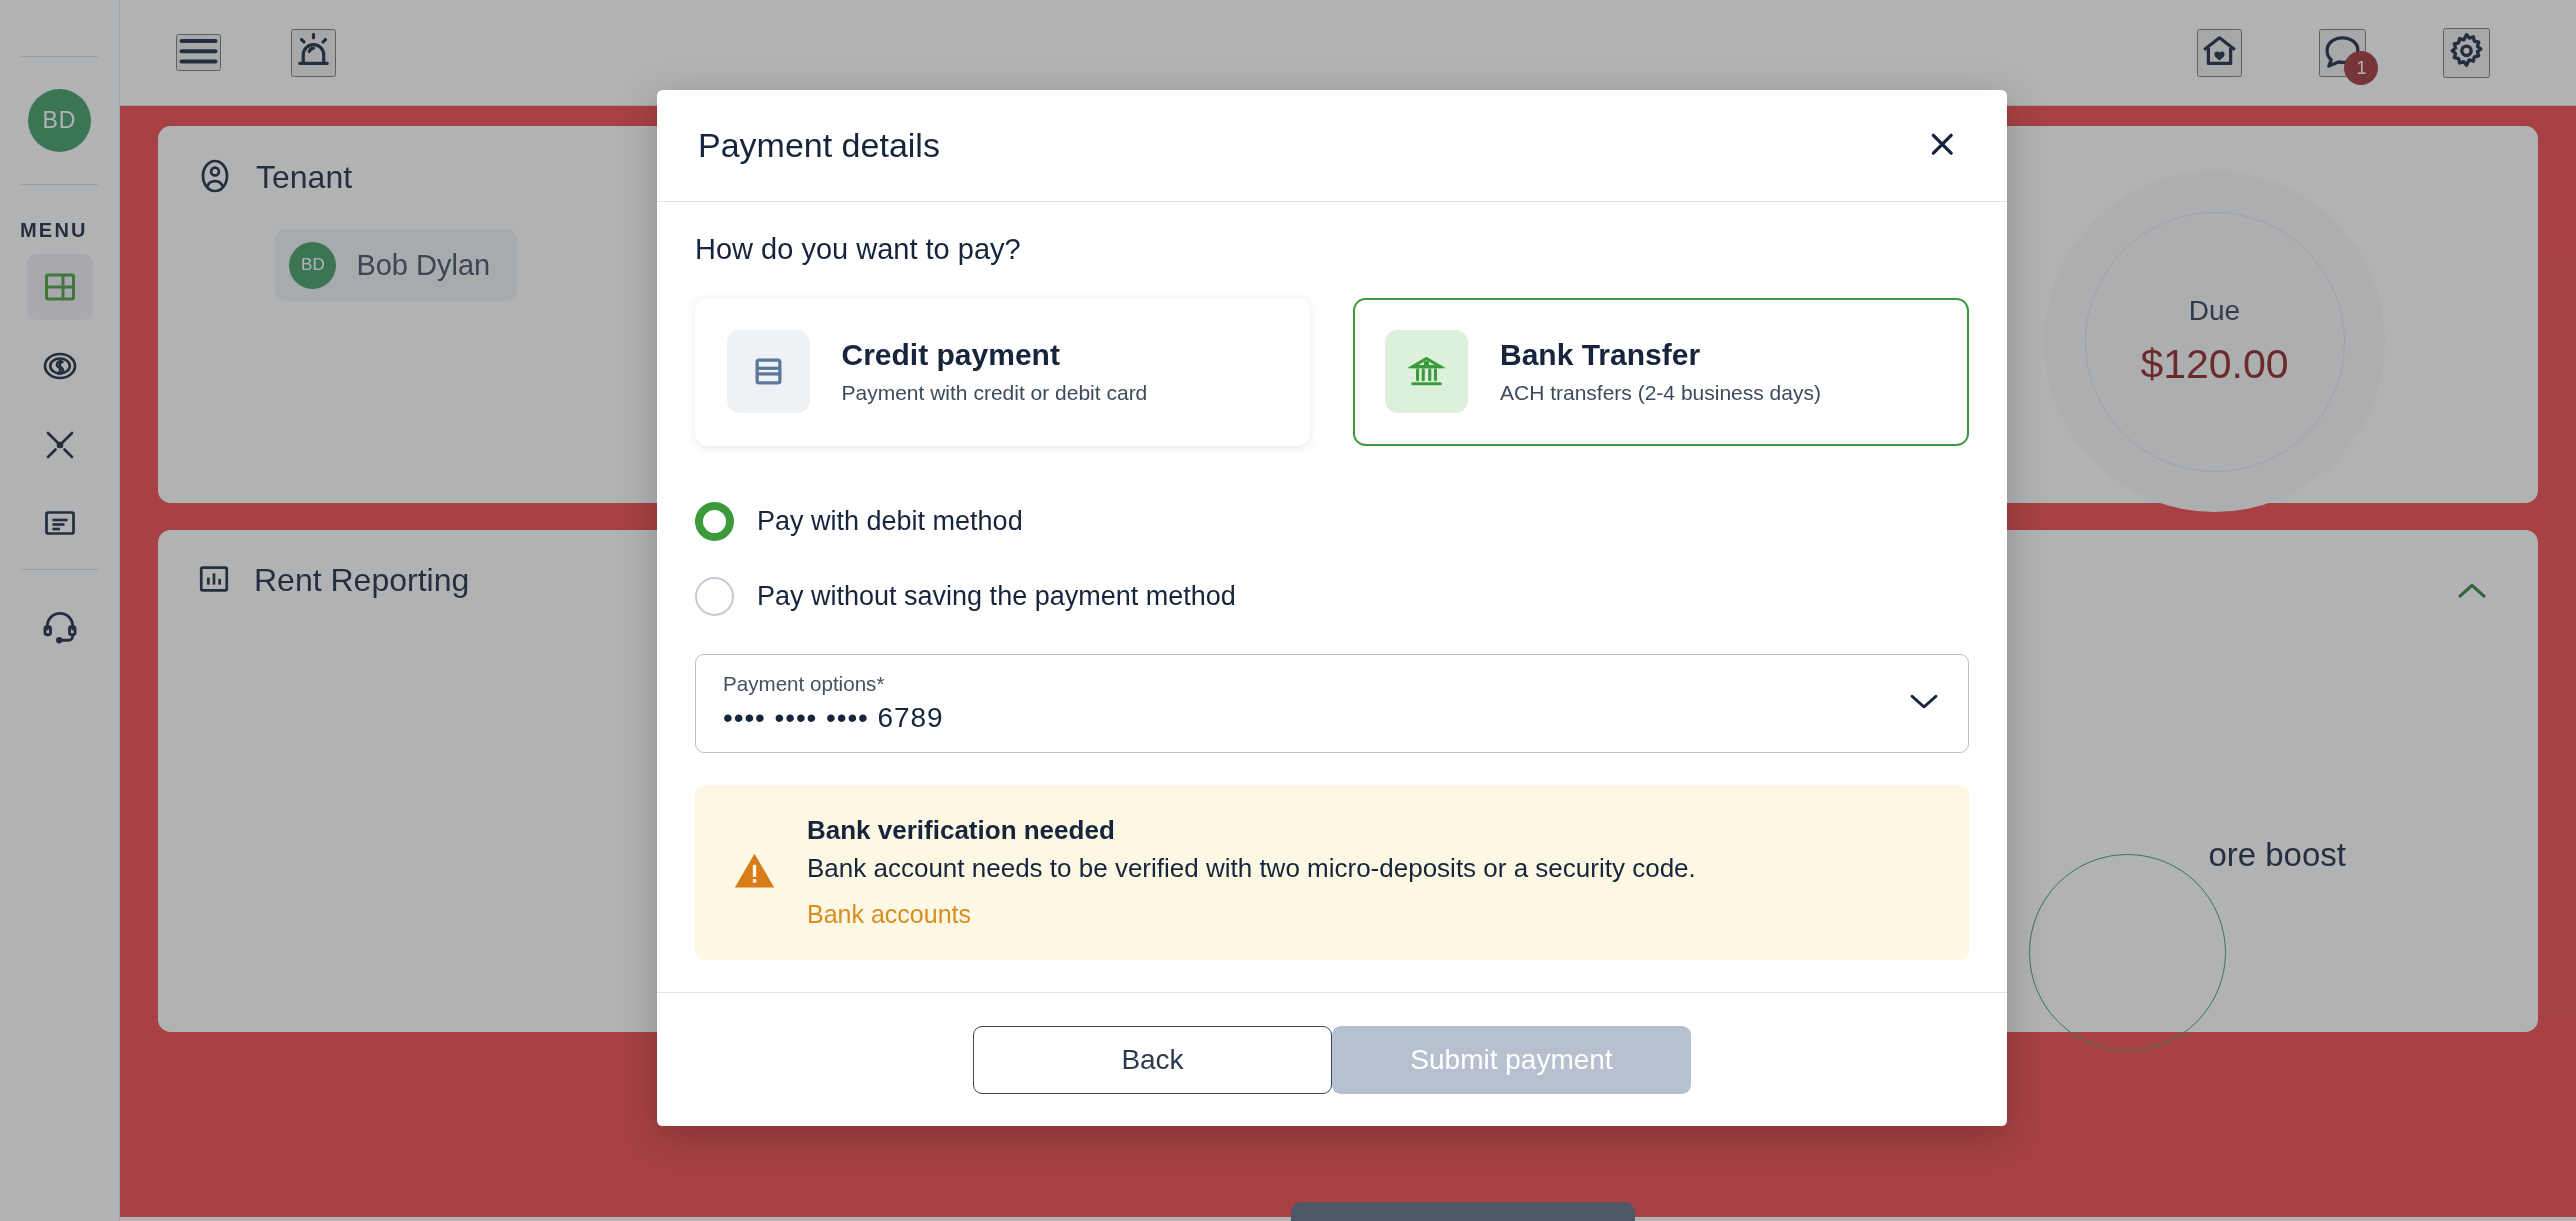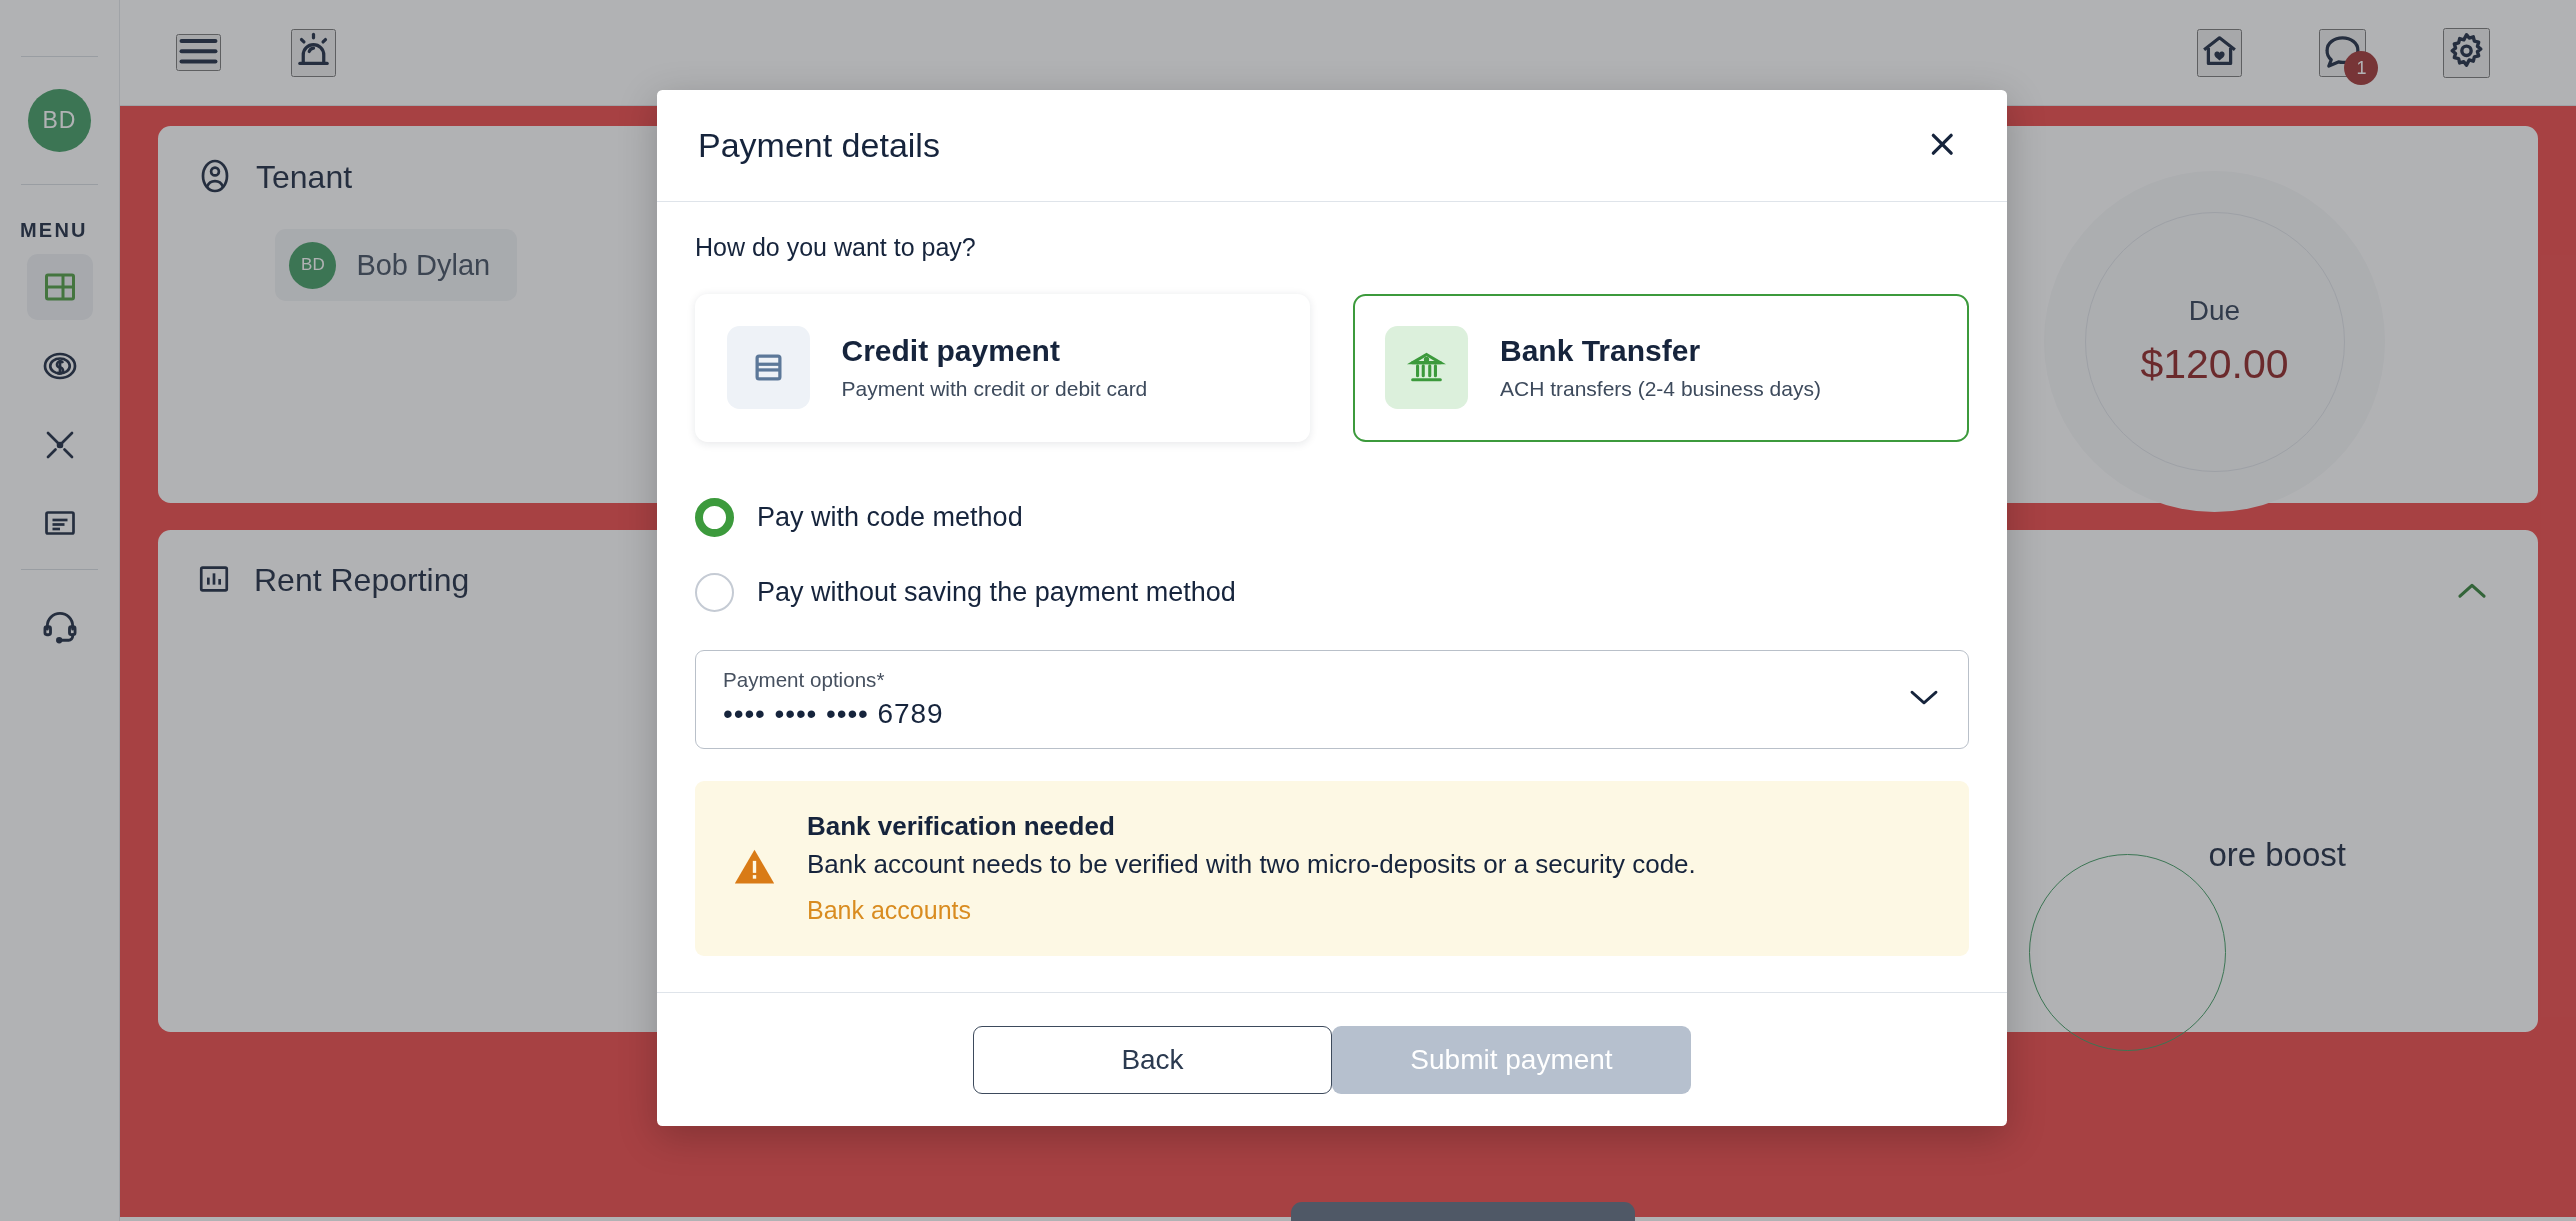--- a/index.html
+++ b/index.html
@@ -216,21 +216,21 @@
     background: none; border: none;
     cursor: pointer;
   }
 
   .modal-body {
     flex: 1 1 auto;
     padding: 30.5px 38px 0 38px;
     overflow: hidden;
     border-bottom: 0.9px solid #dfe4ea;
   }
-  .pay-question { font-size: 25px; color: #16243c; margin-bottom: 32px; }
+  .pay-question { font-size: 29px; color: #16243c; margin-bottom: 32px; }
 
   .method-row { display: flex; gap: 43px; margin-bottom: 56px; }
   .method {
     flex: 1;
     border-radius: 12.6px;
     padding: 30.5px 30.5px;
     display: flex; align-items: center; gap: 32px;
     background: #ffffff;
     border: 1.8px solid transparent;
     box-shadow: 0 1.8px 9px rgba(20,30,50,0.10);
@@ -544,21 +544,21 @@
         </span>
         <div>
           <div class="method-name">Bank Transfer</div>
           <div class="method-desc">ACH transfers (2-4 business days)</div>
         </div>
       </div>
     </div>
 
     <div class="radio-row">
       <span class="radio checked"></span>
-      <span class="radio-label">Pay with code method</span>
+      <span class="radio-label">Pay with debit method</span>
     </div>
 
     <div class="radio-row">
       <span class="radio"></span>
       <span class="radio-label">Pay without saving the payment method</span>
     </div>
 
     <div class="select-box">
       <span class="select-caption">Payment options*</span>
       <span class="select-value">•••• •••• •••• 6789</span>

